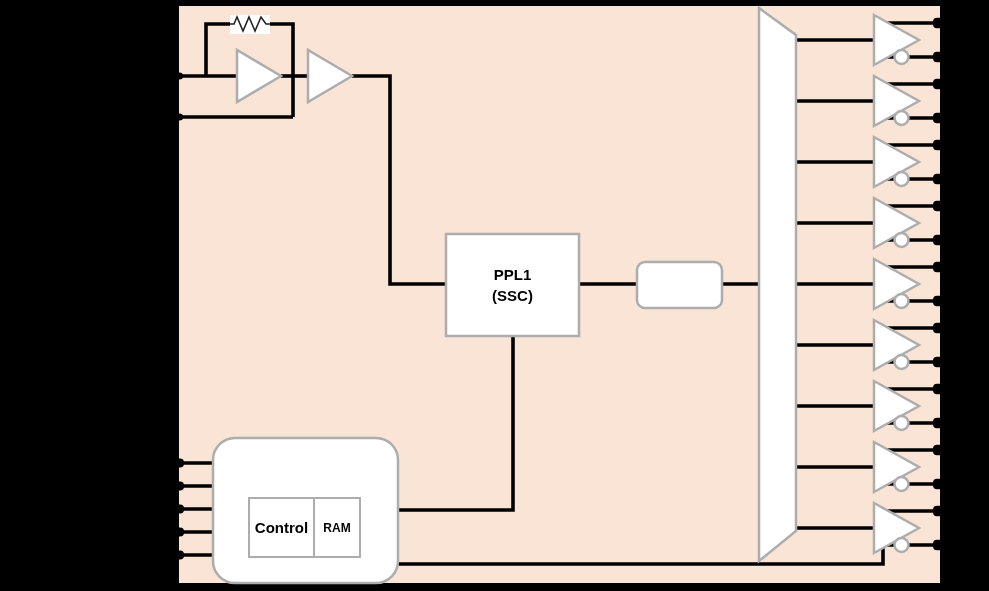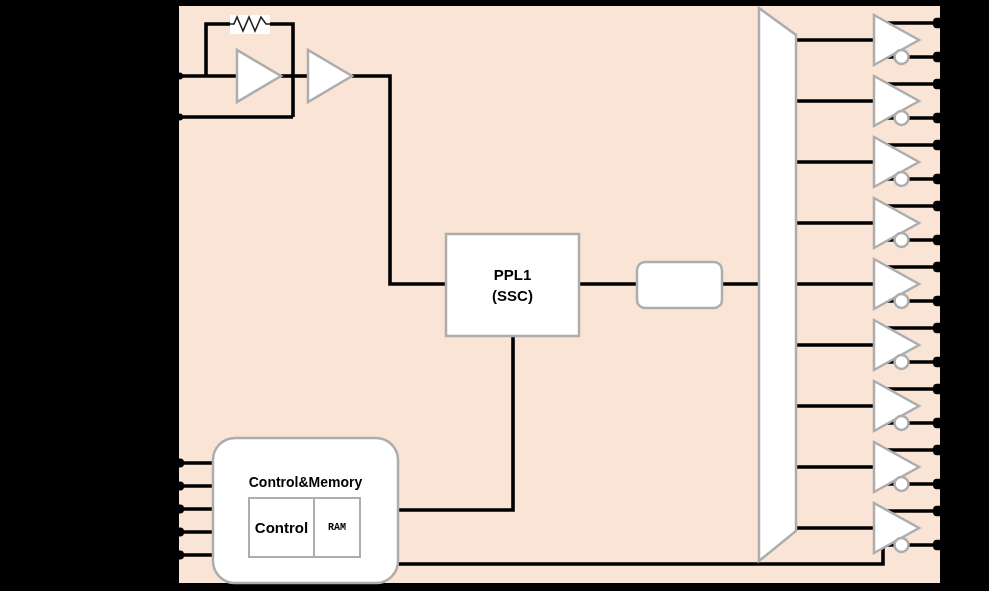--- a/index.html
+++ b/index.html
@@ -6,21 +6,21 @@
   .stage{position:relative;width:989px;height:591px;background:#000;overflow:hidden;
          font-family:"Liberation Sans",sans-serif;margin-left:25px;}
   #diagram{position:absolute;left:0;top:0;}
   .lbl{position:absolute;display:flex;align-items:center;justify-content:center;
        font-weight:bold;color:#000;text-align:center;pointer-events:none;}
   #lbl-pll{left:421px;top:234px;width:133px;height:102px;flex-direction:column;
            font-size:15px;line-height:21px;}
   #lbl-divider{left:612px;top:262px;width:85px;height:46px;font-size:14px;}
   #lbl-cm{left:188px;top:470px;width:185px;height:24px;font-size:14px;}
   #lbl-control{left:224px;top:498px;width:65px;height:59px;font-size:15px;}
-  #lbl-ram{left:289px;top:498px;width:46px;height:59px;font-size:10px;font-family:Liberation Mono, monospace;}
+  #lbl-ram{left:289px;top:498px;width:46px;height:59px;font-size:12px;}
 </style>
 </head>
 <body>
 
 <div class="stage">
   <svg id="diagram" width="989" height="591">
       <rect x="152" y="4" width="765" height="581" fill="#FAE4D5" stroke="#000000" stroke-width="4"></rect>
       <rect x="908" y="17.8" width="14" height="10.4" rx="4" fill="#000000"></rect>
       <rect x="908" y="51.8" width="14" height="10.4" rx="4" fill="#000000"></rect>
       <rect x="908" y="78.8" width="14" height="10.4" rx="4" fill="#000000"></rect>
@@ -128,16 +128,15 @@
       <circle cx="914.5" cy="301" r="3.6" fill="#000000"></circle>
       <circle cx="914.5" cy="362" r="3.6" fill="#000000"></circle>
       <circle cx="914.5" cy="423" r="3.6" fill="#000000"></circle>
       <circle cx="914.5" cy="484" r="3.6" fill="#000000"></circle>
       <circle cx="914.5" cy="545" r="3.6" fill="#000000"></circle>
     </svg>
   <div class="lbl" id="lbl-pll">
     <span>PPL1</span>
     <span>(SSC)</span>
   </div>
-  <div class="lbl" id="lbl-cm">Control&amp;Memory</div>
   <div class="lbl" id="lbl-control">Control</div>
   <div class="lbl" id="lbl-ram">RAM</div>
 </div>
 
 </body></html>

